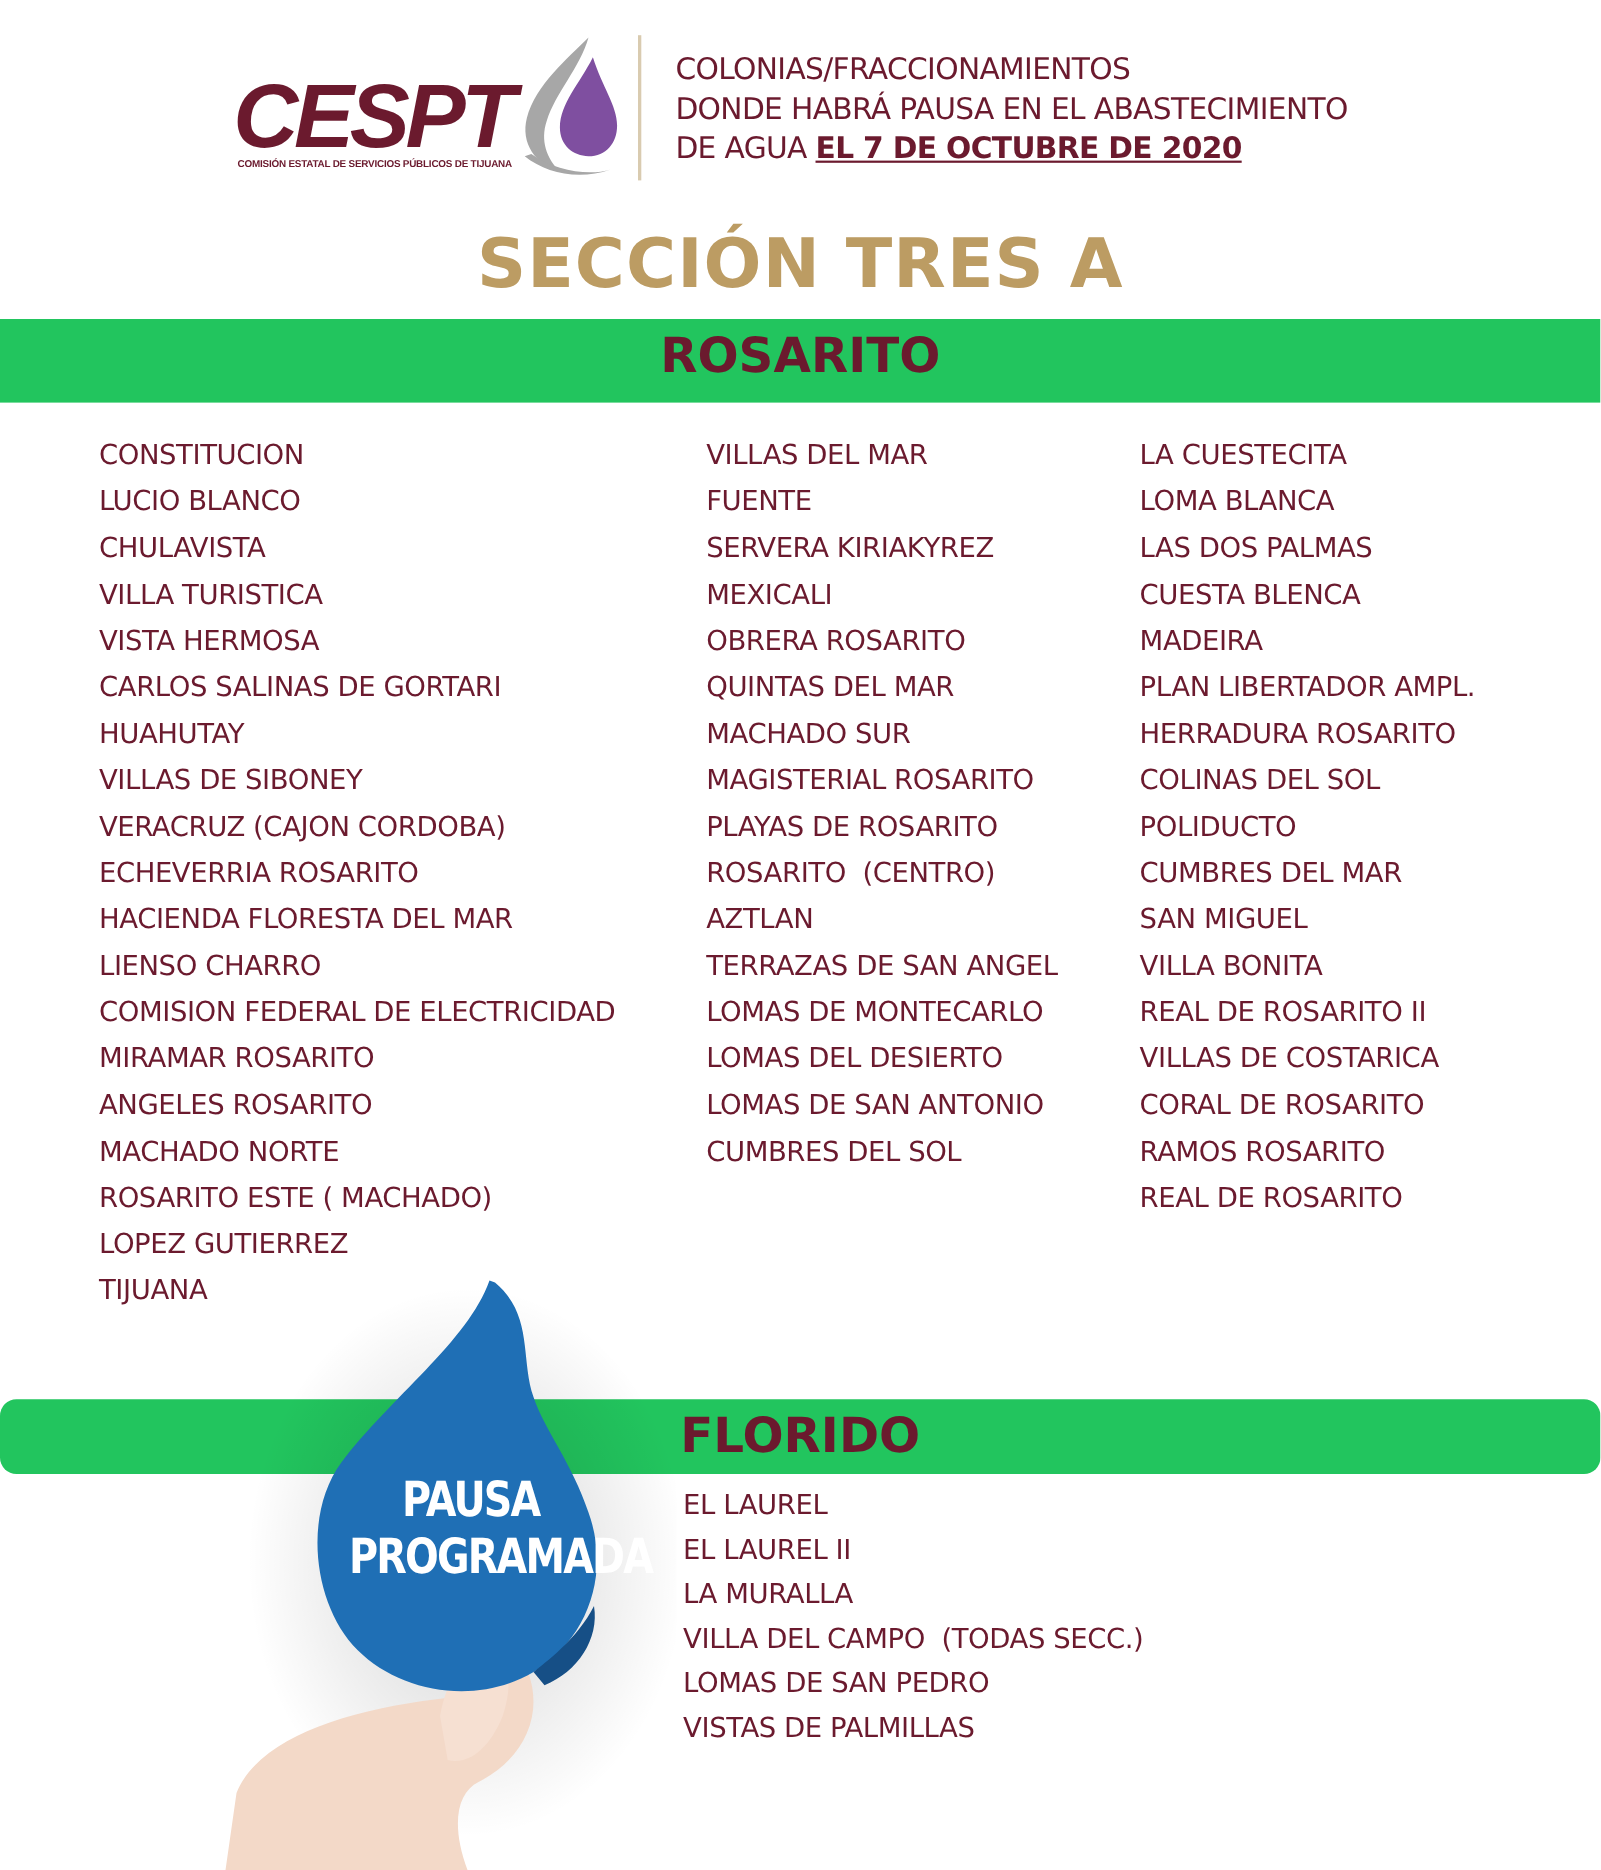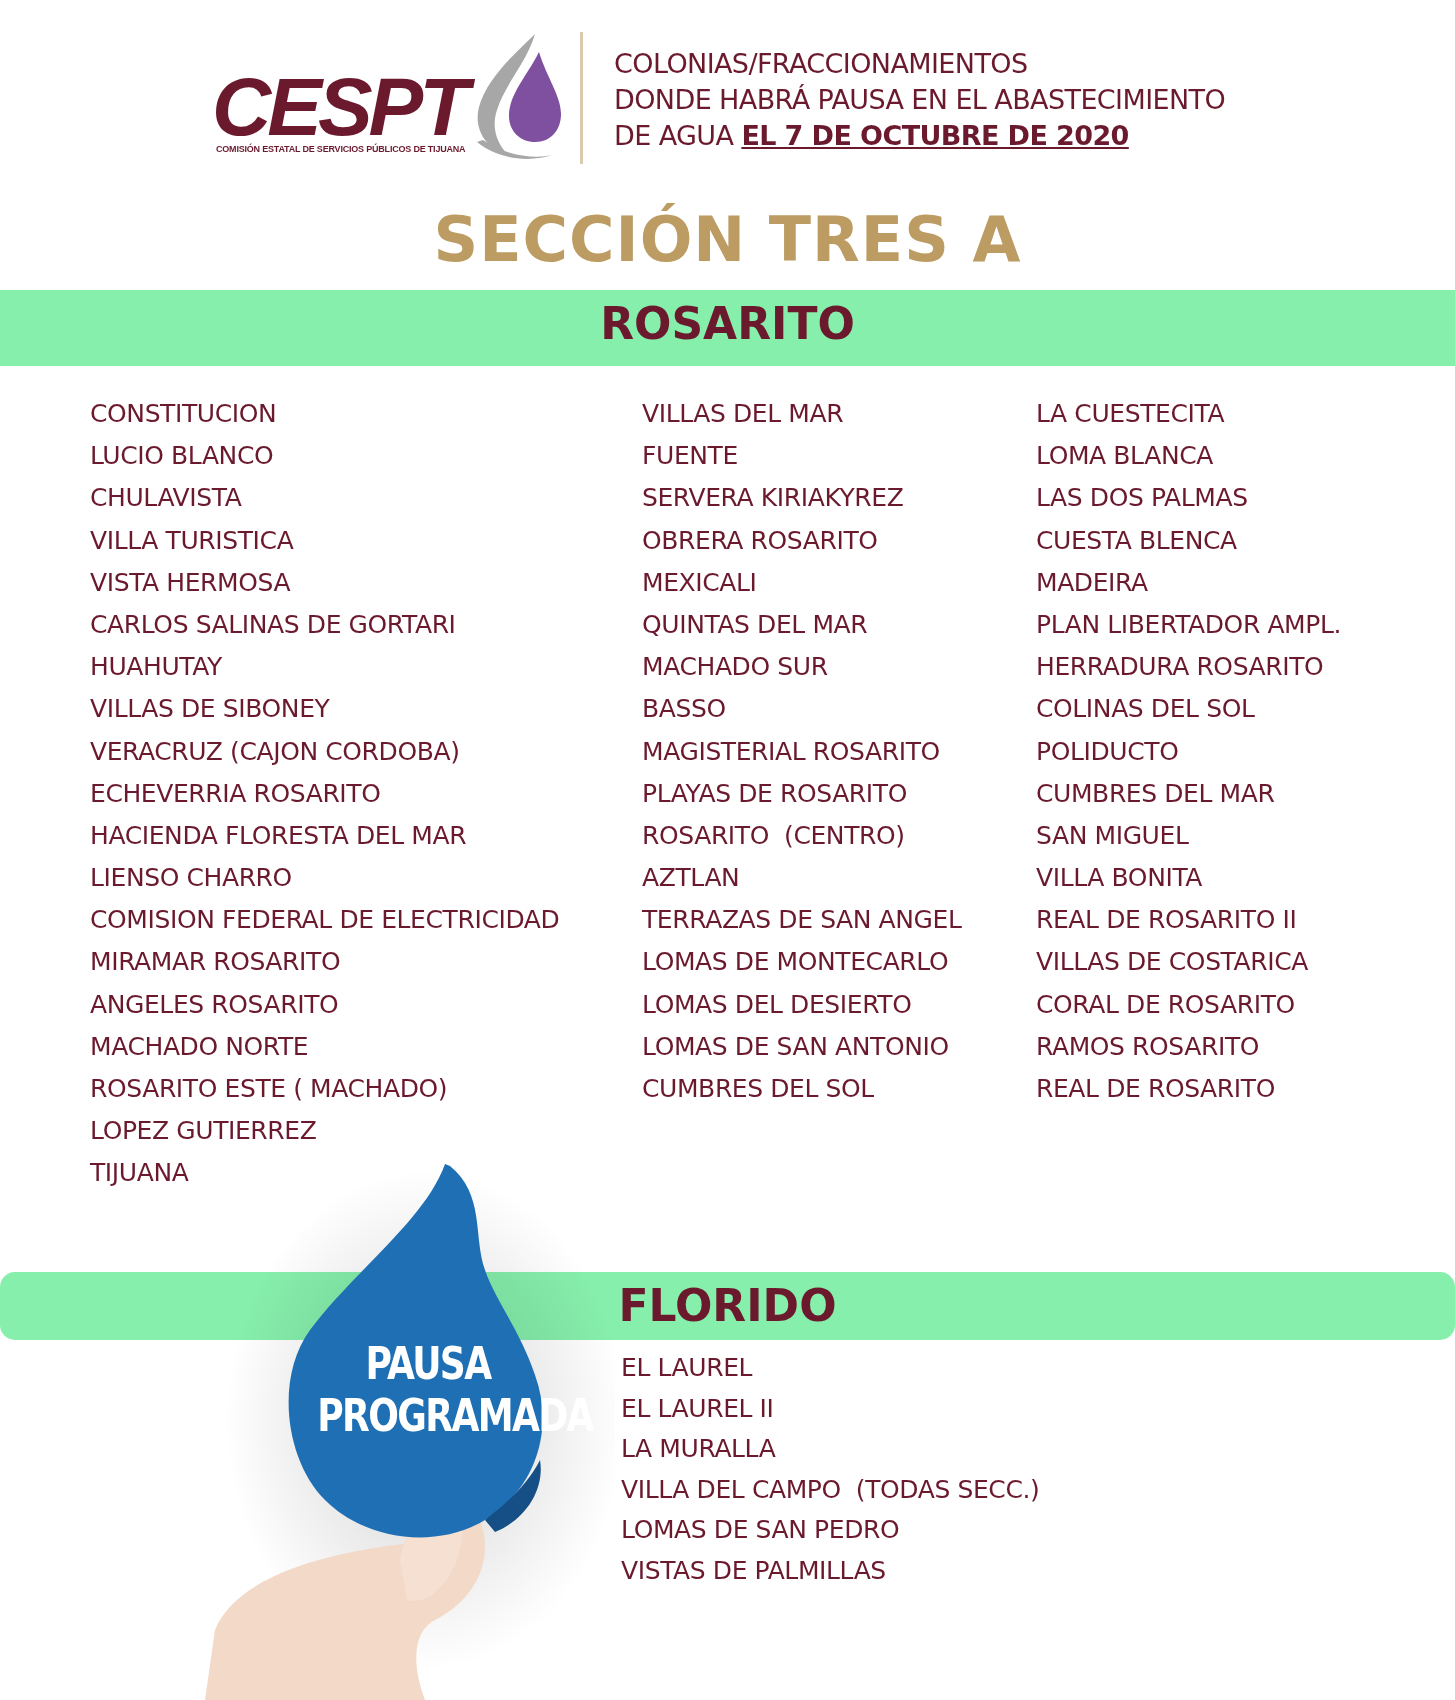--- a/index.html
+++ b/index.html
@@ -11,21 +11,21 @@
   .logo-sub { position: absolute; left: 4px; top: 112px; font-size: 9px; font-weight: bold; color: #6b1a2e; letter-spacing: -0.2px; white-space: nowrap; }
   .logo-drop { position: absolute; left: 245px; top: 0; width: 110px; height: 130px; }
 
   .divider { position: absolute; left: 580px; top: 32px; width: 3px; height: 132px; background: #d9cbb0; }
 
   .headline { position: absolute; left: 614px; top: 46px; font-family: "DejaVu Sans", sans-serif; font-size: 27px; line-height: 36px; color: #6b1a2e; letter-spacing: -0.6px; }
   .headline .bold { font-weight: bold; text-decoration: underline; }
 
   .section-title { position: absolute; left: 0; width: 100%; top: 203px; text-align: center; font-family: "DejaVu Sans", sans-serif; font-weight: bold; font-size: 62px; color: #bc9c63; letter-spacing: 1px; }
 
-  .band { position: absolute; left: 0; width: 100%; background: #86efac; padding-left: 18px; }
+  .band { position: absolute; left: 0; width: 100%; background: #22c55e; padding-left: 18px; }
   .band-title { position: absolute; left: 0; width: 100%; text-align: center; font-family: "DejaVu Sans", sans-serif; font-weight: bold; color: #6b1a2e; font-size: 44px; }
 
   .col { position: absolute; font-family: "DejaVu Sans", sans-serif; font-size: 25px; color: #6b1a2e; letter-spacing: -0.4px; }
   .col .item { height: 42.2px; line-height: 42.2px; white-space: pre; }
 
   .flor-col .item { height: 40.6px; line-height: 40.6px; }
 
   .drop-wrap { position: absolute; left: 195px; top: 1160px; width: 420px; height: 540px; }
   .pausa-text { position: absolute; left: 98px; top: 178px; width: 270px; text-align: center; font-family: "DejaVu Sans", sans-serif; font-weight: bold; color: #ffffff; font-size: 44px; line-height: 52px; letter-spacing: -2px; transform: scaleX(0.82); transform-origin: center; }
 </style>
@@ -75,25 +75,24 @@
   <div class="item">MACHADO NORTE</div>
   <div class="item">ROSARITO ESTE ( MACHADO)</div>
   <div class="item">LOPEZ GUTIERREZ</div>
   <div class="item">TIJUANA</div>
 </div>
 
 <div class="col" style="left:642px; top:393px;">
   <div class="item">VILLAS DEL MAR</div>
   <div class="item">FUENTE</div>
   <div class="item">SERVERA KIRIAKYREZ</div>
+  <div class="item">MEXICALI</div>
   <div class="item">OBRERA ROSARITO</div>
-  <div class="item">MEXICALI</div>
   <div class="item">QUINTAS DEL MAR</div>
   <div class="item">MACHADO SUR</div>
-  <div class="item">BASSO</div>
   <div class="item">MAGISTERIAL ROSARITO</div>
   <div class="item">PLAYAS DE ROSARITO</div>
   <div class="item">ROSARITO  (CENTRO)</div>
   <div class="item">AZTLAN</div>
   <div class="item">TERRAZAS DE SAN ANGEL</div>
   <div class="item">LOMAS DE MONTECARLO</div>
   <div class="item">LOMAS DEL DESIERTO</div>
   <div class="item">LOMAS DE SAN ANTONIO</div>
   <div class="item">CUMBRES DEL SOL</div>
 </div>

